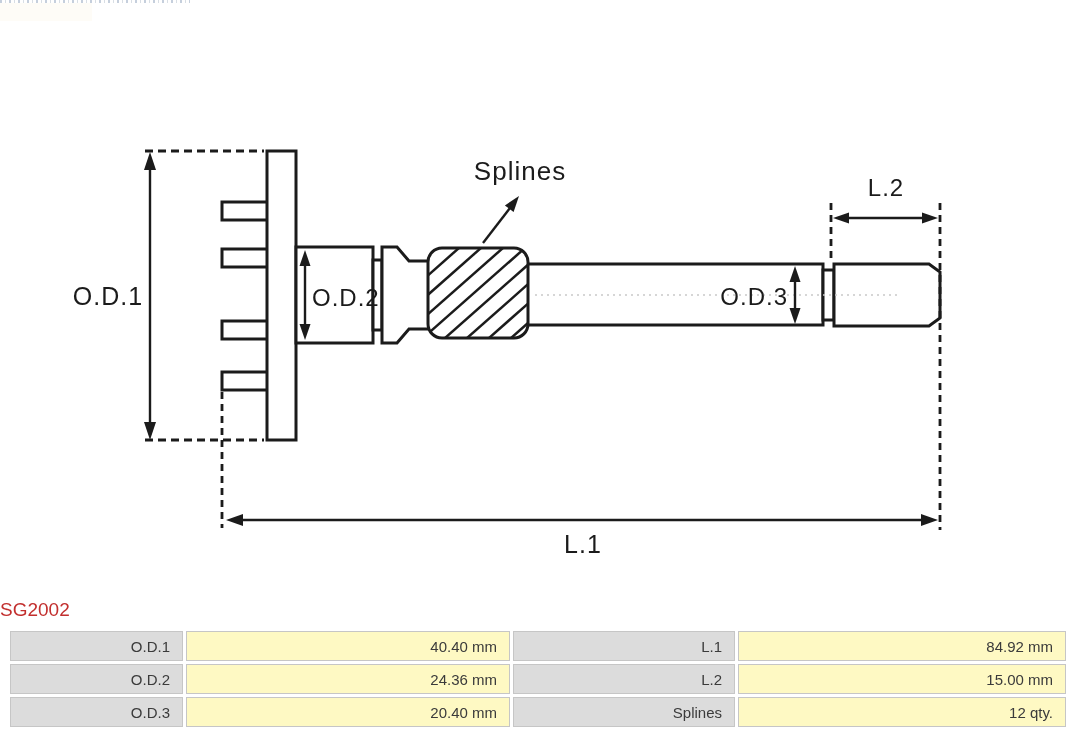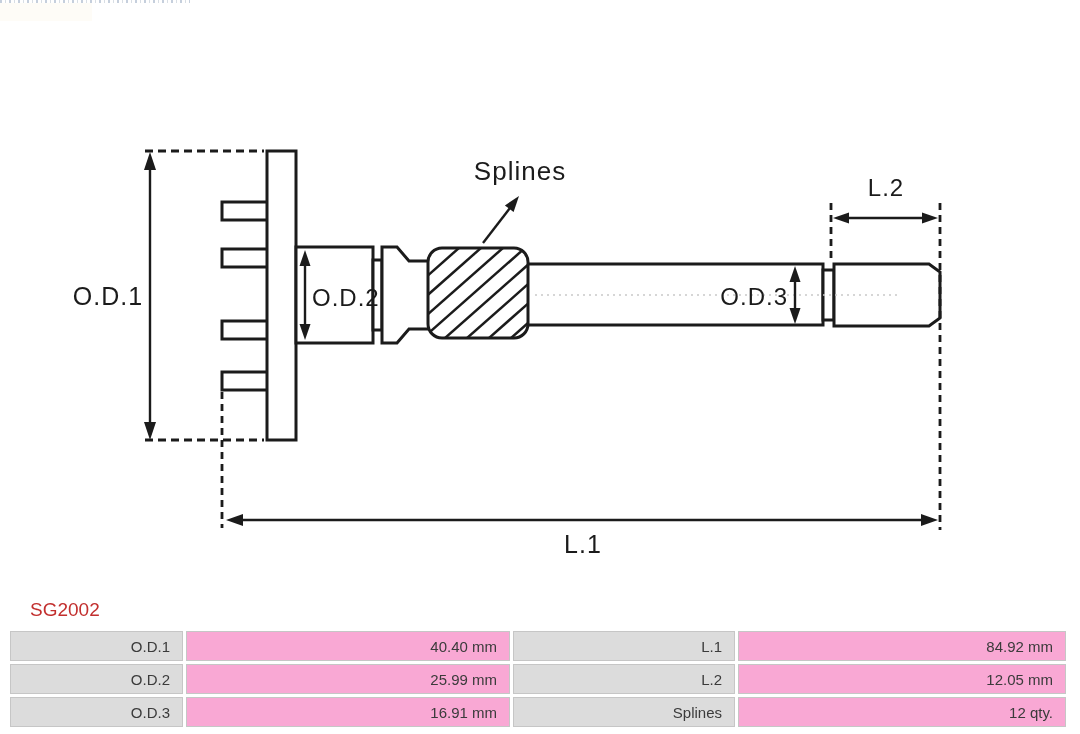--- a/index.html
+++ b/index.html
@@ -13,31 +13,31 @@
     background:repeating-linear-gradient(90deg,#b7c3d4 0 2px,#ffffff 2px 5px,#cfd6de 5px 6px,#ffffff 6px 9px);
     opacity:.8;
   }
   .artifact-ghost{
     position:absolute;left:0;top:3px;width:92px;height:18px;
     background:#fdfbf4;opacity:.7;
   }
   .drawing-wrap{position:absolute;left:0;top:0;width:1080px;height:592px;}
   svg text{fill:#1b1b1b;font-family:"Liberation Sans",sans-serif;letter-spacing:1px;}
   .part-number{
-    position:absolute;left:30px;top:599px;margin:0;
+    position:absolute;left:0;top:599px;margin:0;
     font-size:19px;font-weight:400;line-height:22px;
   }
   .specs-wrap{position:absolute;left:7px;top:628px;width:1062px;}
   table.specs{
     border-collapse:separate;border-spacing:3px;table-layout:fixed;
     width:1062px;font-size:15px;color:#3b3b3b;
   }
   table.specs td{
     border:1px solid #c6c6c6;height:26px;padding:1px 12px 1px 4px;
-    text-align:right;white-space:nowrap;overflow:hidden;background:#f9a8d4;
+    text-align:right;white-space:nowrap;overflow:hidden;background:#fef9c3;
   }
   table.specs td.key{background:#dcdcdc;}
 </style>
 </head>
 <body>
 
 <div class="artifact-strip"></div>
 <div class="artifact-ghost"></div>
 
 <div class="drawing-wrap">
@@ -145,25 +145,25 @@
     </colgroup>
     <tbody>
       <tr>
         <td class="key">O.D.1</td>
         <td class="val">40.40 mm</td>
         <td class="key">L.1</td>
         <td class="val">84.92 mm</td>
       </tr>
       <tr>
         <td class="key">O.D.2</td>
-        <td class="val">25.99 mm</td>
+        <td class="val">24.36 mm</td>
         <td class="key">L.2</td>
-        <td class="val">12.05 mm</td>
+        <td class="val">15.00 mm</td>
       </tr>
       <tr>
         <td class="key">O.D.3</td>
-        <td class="val">16.91 mm</td>
+        <td class="val">20.40 mm</td>
         <td class="key">Splines</td>
         <td class="val">12 qty.</td>
       </tr>
     </tbody>
   </table>
 </div>
 
 </body></html>

